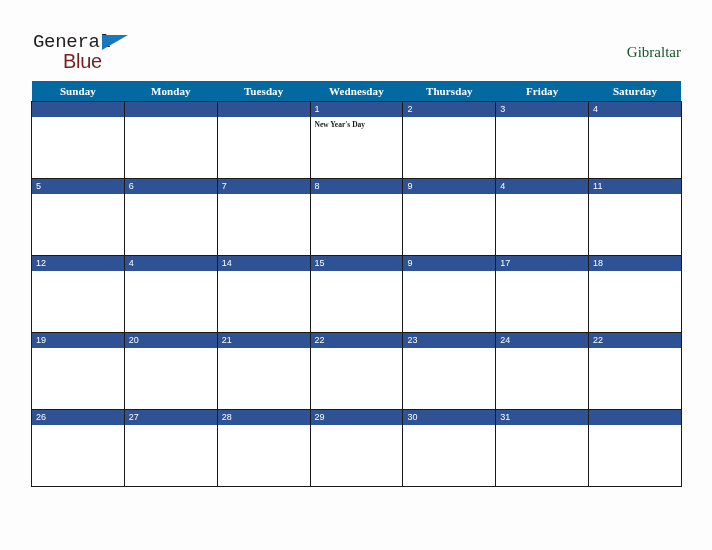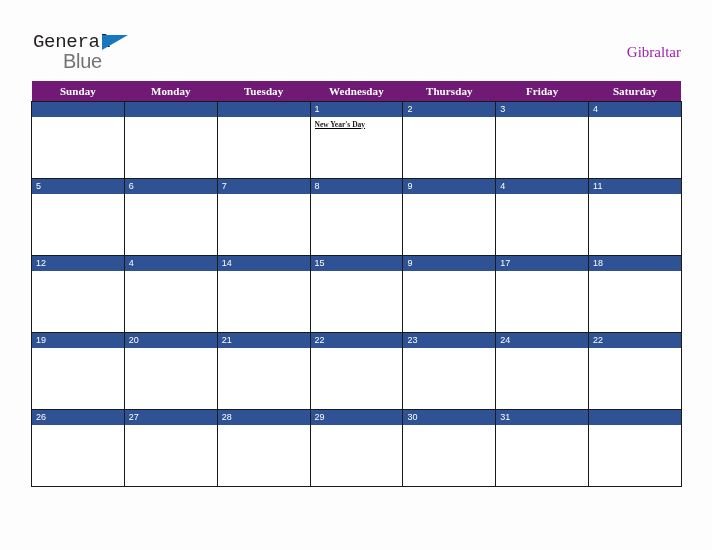--- a/index.html
+++ b/index.html
@@ -53,58 +53,58 @@
     border-left: 26px solid #1878be;
     border-bottom: 15px solid transparent;
   }
   #logo-blue {
     position: absolute;
     left: 30px;
     top: 18px;
     font-family: "Liberation Sans", sans-serif;
     font-size: 20px;
     letter-spacing: -0.3px;
-    color: #737373;
+    color: #7f1d1d;
     line-height: 20px;
   }
   #title {
     position: absolute;
     left: 0;
     top: 29px;
     width: 712px;
     text-align: center;
     font-family: "Liberation Serif", serif;
     font-size: 31px;
     color: #2b3f6c;
     line-height: 34px;
   }
   #country {
     position: absolute;
     right: 31px;
     top: 44px;
     font-family: "Liberation Serif", serif;
     font-size: 15px;
-    color: #a21caf;
+    color: #14532d;
     line-height: 17px;
   }
 
   
   #calendar {
     position: absolute;
     left: 31px;
     top: 81px;
     width: 650px;
     border-collapse: collapse;
     table-layout: fixed;
   }
   #calendar col {
     width: 92.857px;
   }
   #calendar thead th {
-    background: #701a75;
+    background: #0369a1;
     color: #ffffff;
     font-family: "Liberation Serif", serif;
     font-size: 11px;
     font-weight: bold;
     height: 20px;
     padding: 0;
     text-align: center;
     border: none;
     letter-spacing: 0.1px;
   }
@@ -126,21 +126,20 @@
     font-family: "Liberation Sans", sans-serif;
     font-size: 9px;
     line-height: 15px;
     padding-left: 4px;
     box-sizing: border-box;
     white-space: nowrap;
     overflow: hidden;
   }
   .events {
     padding: 3px 3px 0 4px;
-    text-decoration: underline;
   }
   .event {
     font-family: "Liberation Serif", serif;
     font-size: 7.5px;
     font-weight: bold;
     color: #1a1a1a;
     line-height: 10px;
     white-space: nowrap;
     overflow: hidden;
   }

